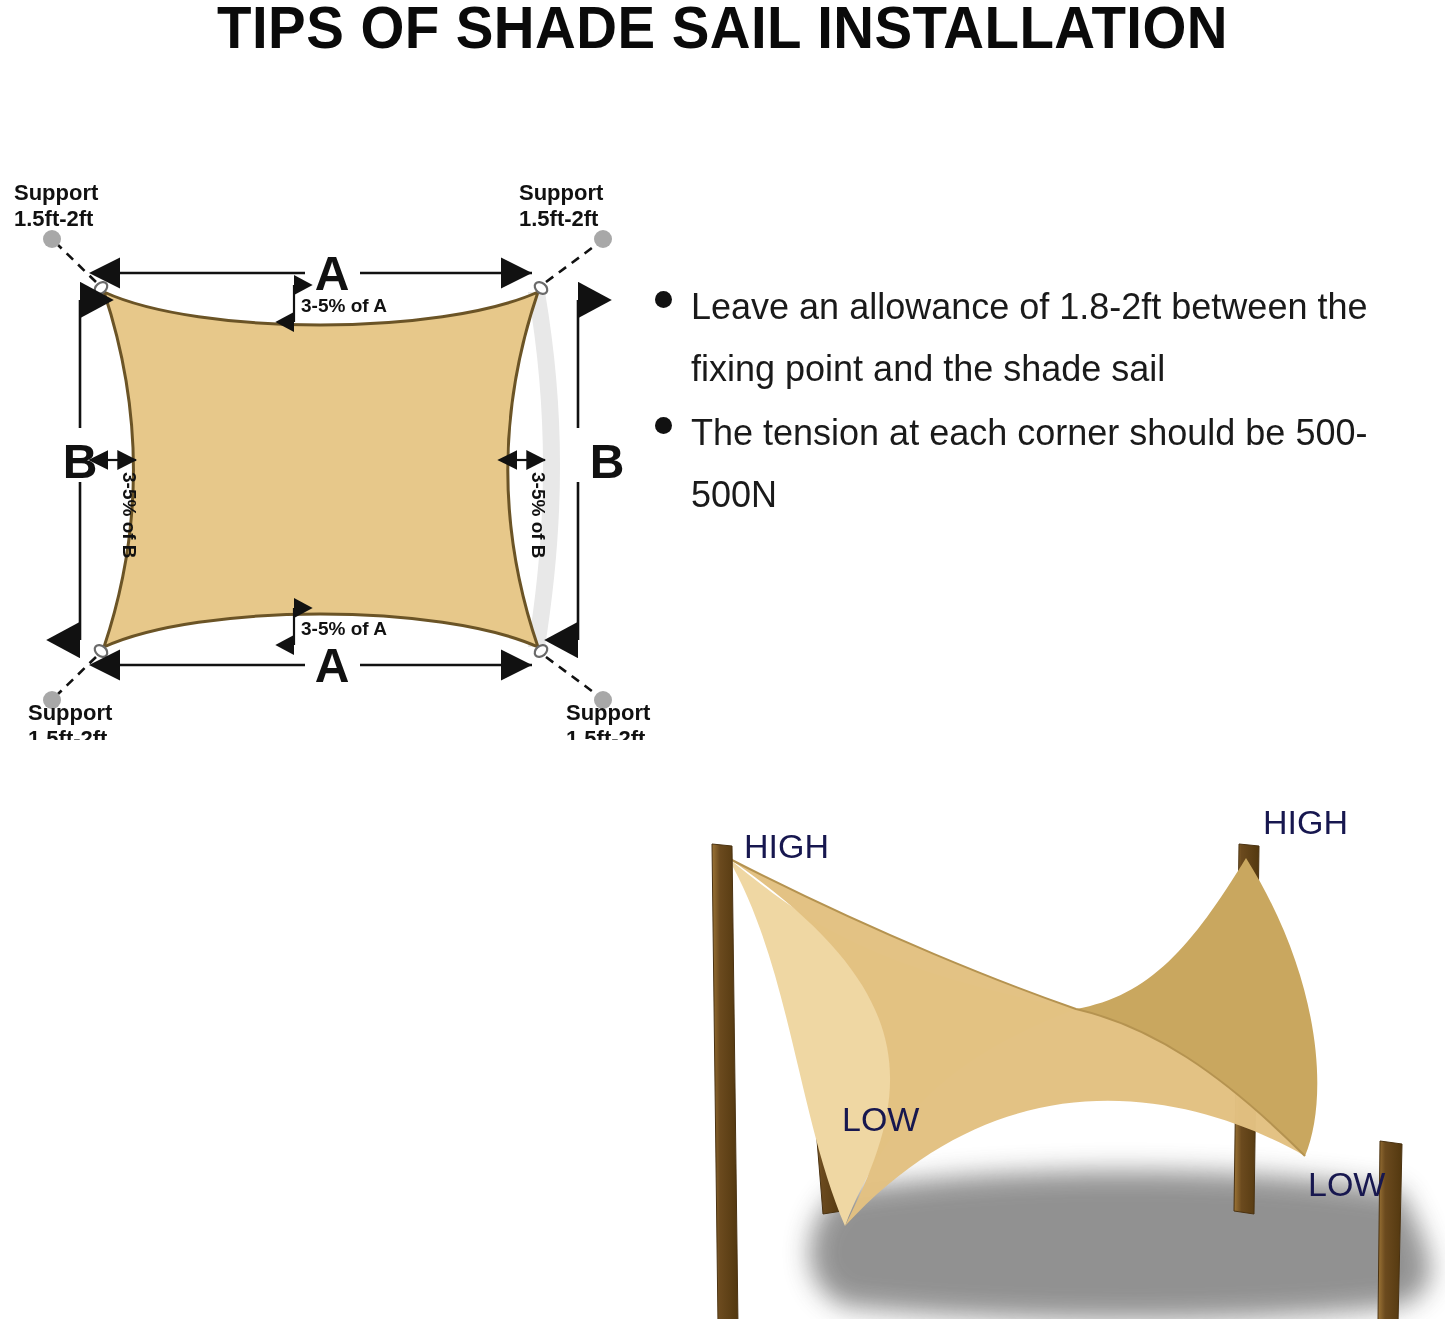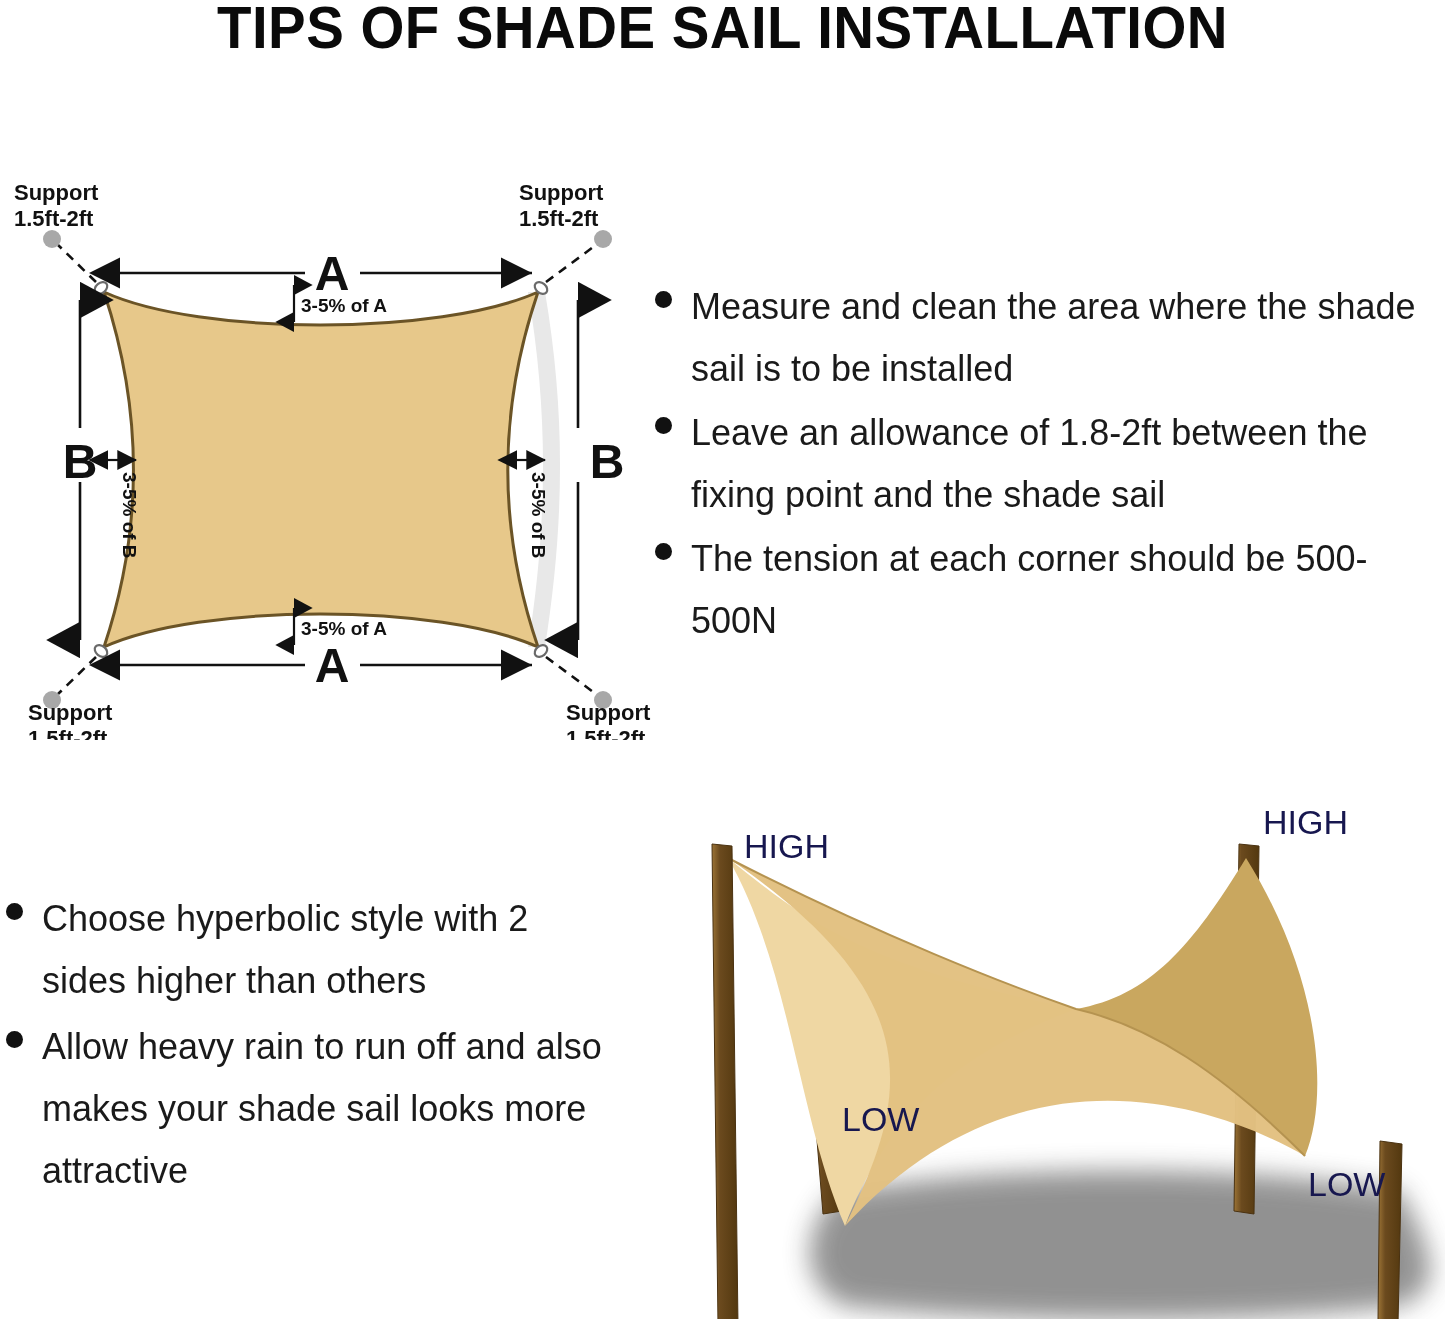--- a/index.html
+++ b/index.html
@@ -177,42 +177,28 @@
 
         <text x="566" y="560">Support</text>
         <text x="566" y="586">1.5ft-2ft</text>
       </g>
     </svg>
   </div>
 
   <div class="bullets" id="bullets-right">
     <div class="bullet-row">
       <span class="bullet-dot"></span>
-      <span class="bullet-text">Measure and clean the area where the shade sail is to be installed</span>
-    </div>
-    <div class="bullet-row">
-      <span class="bullet-dot"></span>
       <span class="bullet-text">Leave an allowance of 1.8-2ft between the fixing point and the shade sail</span>
     </div>
     <div class="bullet-row">
       <span class="bullet-dot"></span>
       <span class="bullet-text">The tension at each corner should be 500-500N</span>
     </div>
   </div>
 
-  <div class="bullets" id="bullets-left">
-    <div class="bullet-row">
-      <span class="bullet-dot"></span>
-      <span class="bullet-text">Choose hyperbolic style with 2 sides higher than others</span>
-    </div>
-    <div class="bullet-row">
-      <span class="bullet-dot"></span>
-      <span class="bullet-text">Allow heavy rain to run off and also makes your shade sail looks more attractive</span>
-    </div>
-  </div>
 
   <div class="svgwrap" style="left:680px;top:796px;width:765px;height:529px;">
     <svg width="765" height="529" viewBox="0 0 765 529" xmlns="http://www.w3.org/2000/svg">
       <defs>
         <filter id="shadowBlur" x="-30%" y="-40%" width="160%" height="180%">
           <feGaussianBlur stdDeviation="13"></feGaussianBlur>
         </filter>
         <linearGradient id="postGrad" x1="0" y1="0" x2="1" y2="0">
           <stop offset="0%" stop-color="#9C7436"></stop>
           <stop offset="30%" stop-color="#6B4A1E"></stop>

